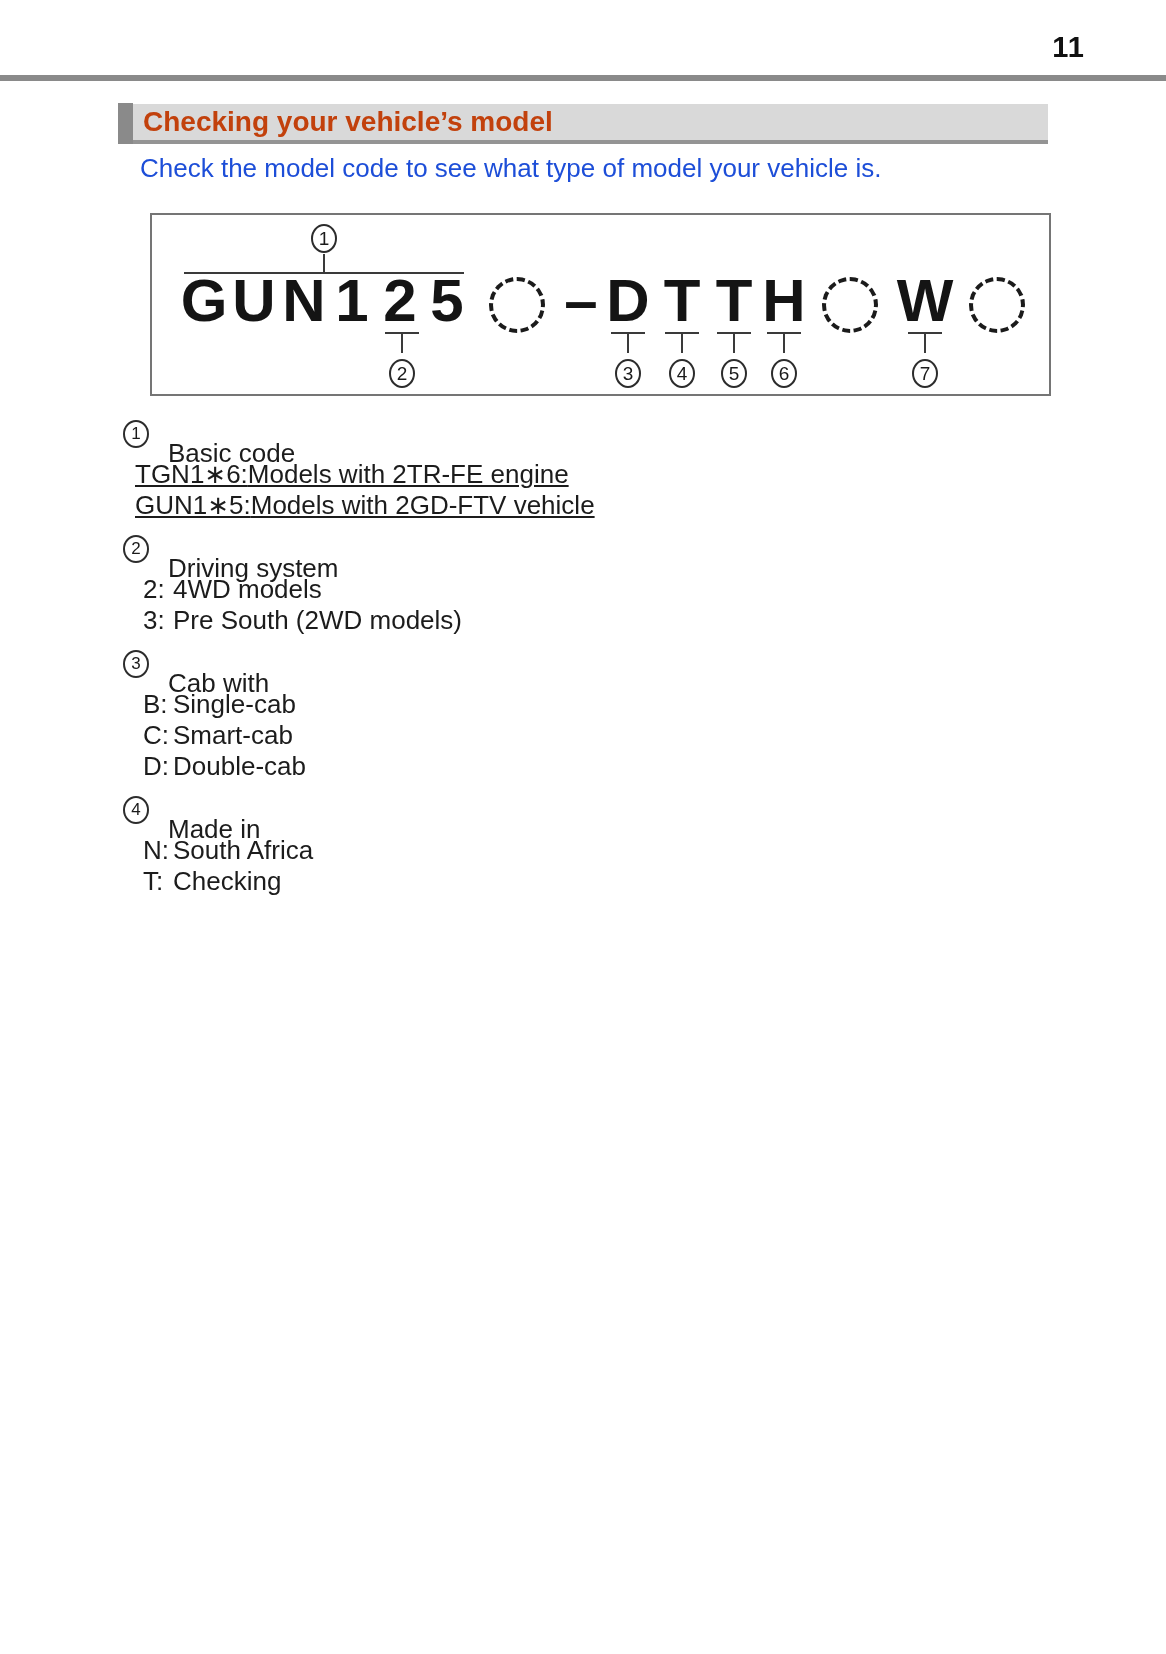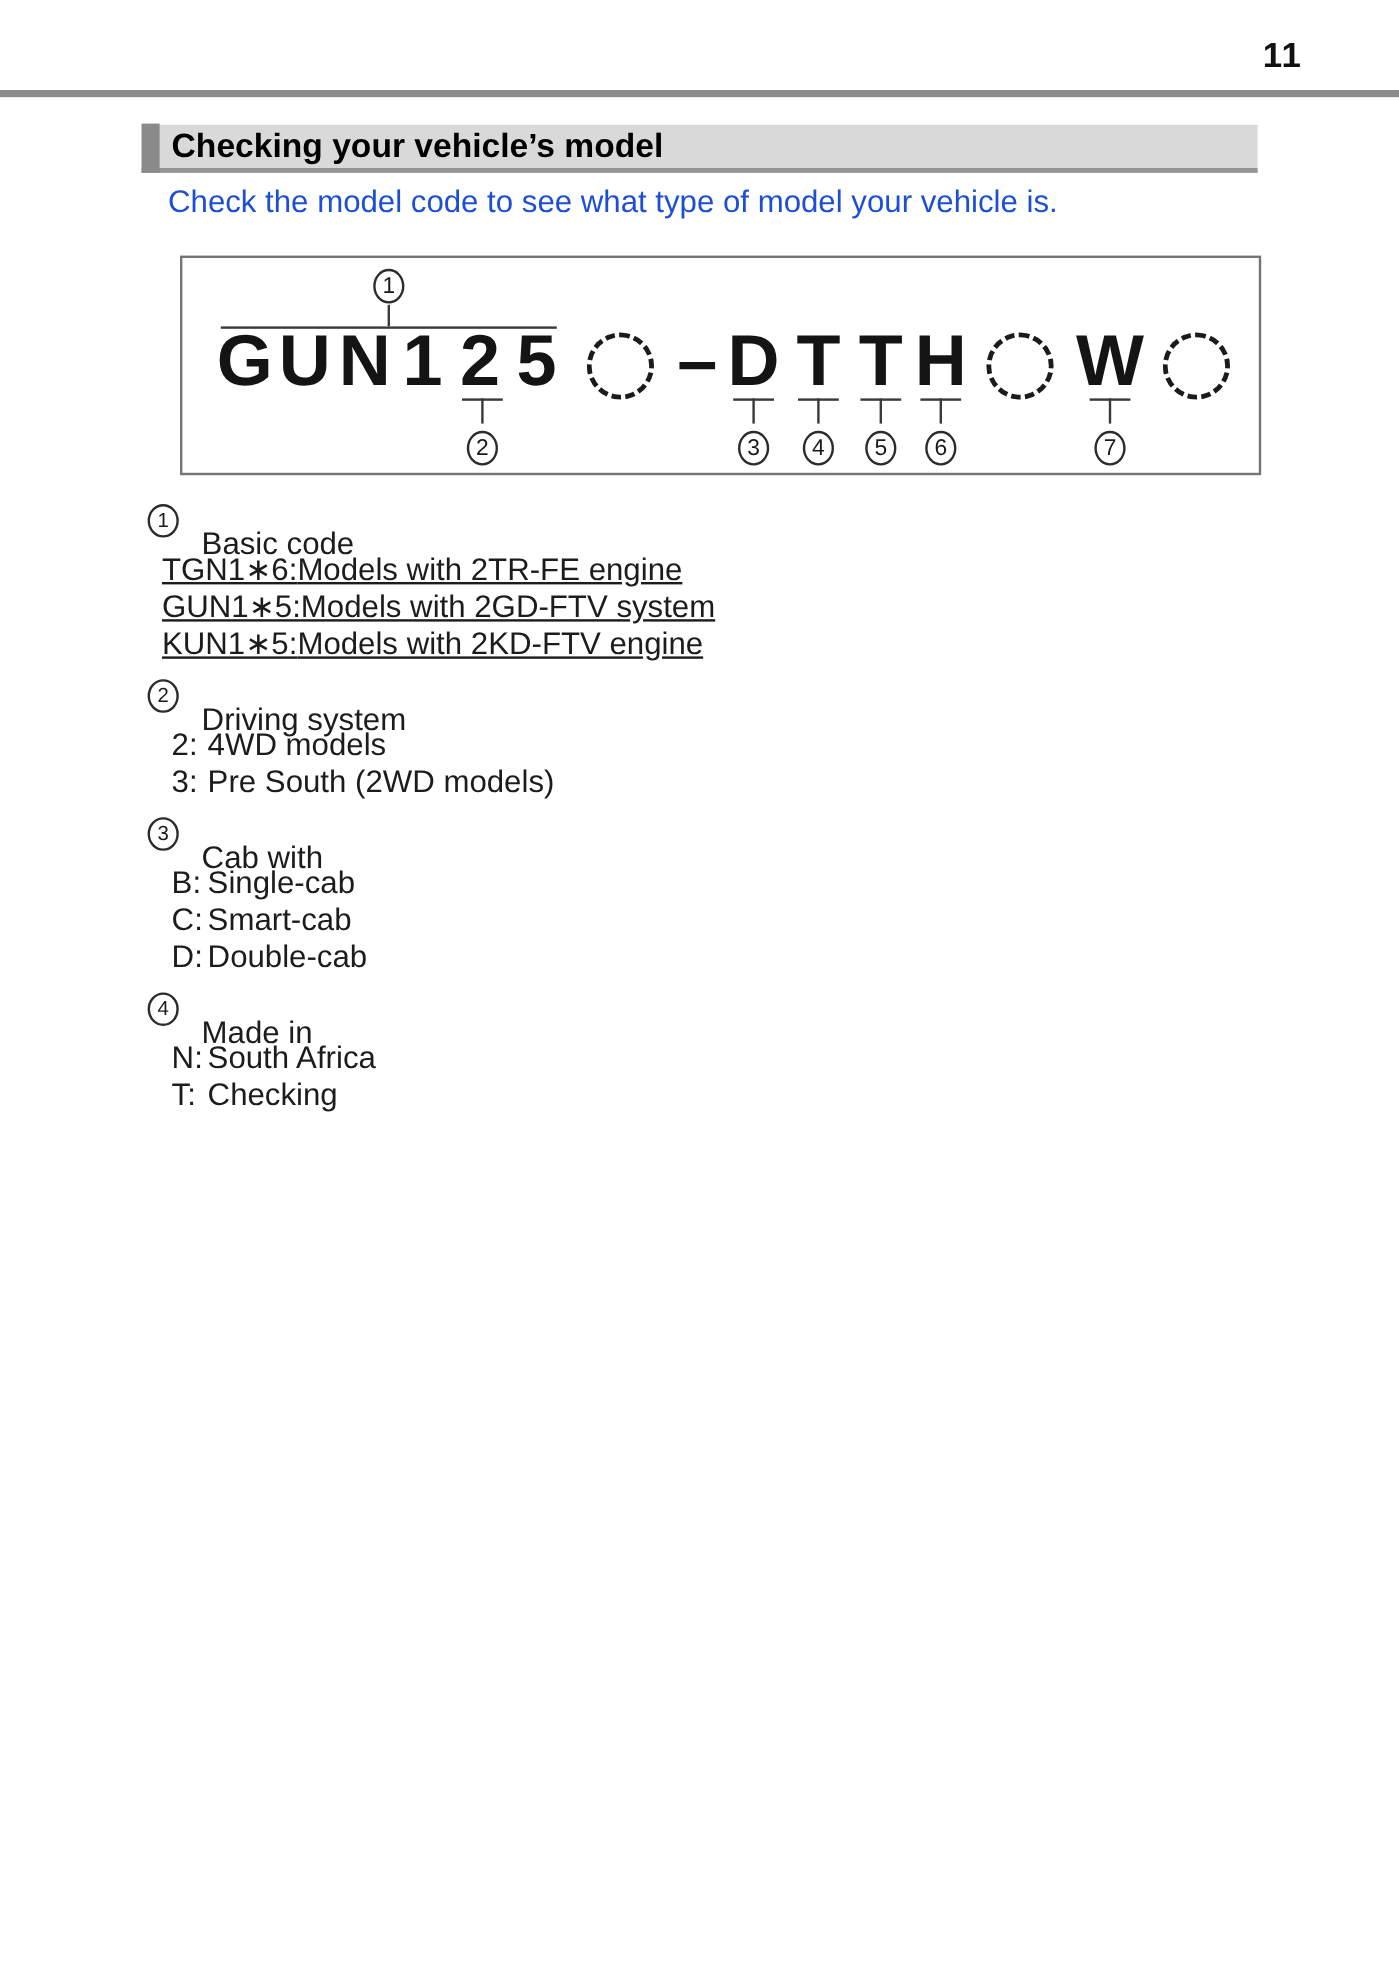--- a/index.html
+++ b/index.html
@@ -51,21 +51,21 @@
     background: #8a8a8a;
   }
   .header-title {
     position: absolute;
     left: 25px;
     top: 0;
     height: 48px;
     line-height: 36px;
     font-size: 28px;
     font-weight: bold;
-    color: #000000;
+    color: #c2410c;
     white-space: nowrap;
   }
 
   .intro-text {
     position: absolute;
     left: 140px;
     top: 153px;
     font-size: 26px;
     color: #1d4ed8;
     white-space: nowrap;
@@ -260,25 +260,21 @@
         <span class="cnum">1</span>
         <span class="sec-title">Basic code</span>
       </div>
       <ul class="sec-items wide">
         <li>
             <span class="code">TGN1∗6:</span>
             <span class="desc">Models with 2TR-FE engine</span>
           </li>
         <li>
             <span class="code">GUN1∗5:</span>
-            <span class="desc">Models with 2GD-FTV system</span>
-          </li>
-        <li>
-            <span class="code">KUN1∗5:</span>
-            <span class="desc">Models with 2KD-FTV engine</span>
+            <span class="desc">Models with 2GD-FTV vehicle</span>
           </li>
       </ul>
     </section>
 
     <section>
       <div class="sec-head">
         <span class="cnum">2</span>
         <span class="sec-title">Driving system</span>
       </div>
       <ul class="sec-items narrow">

